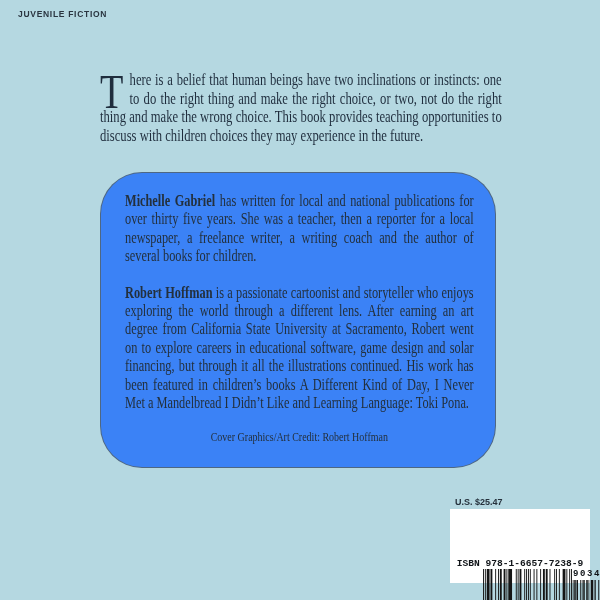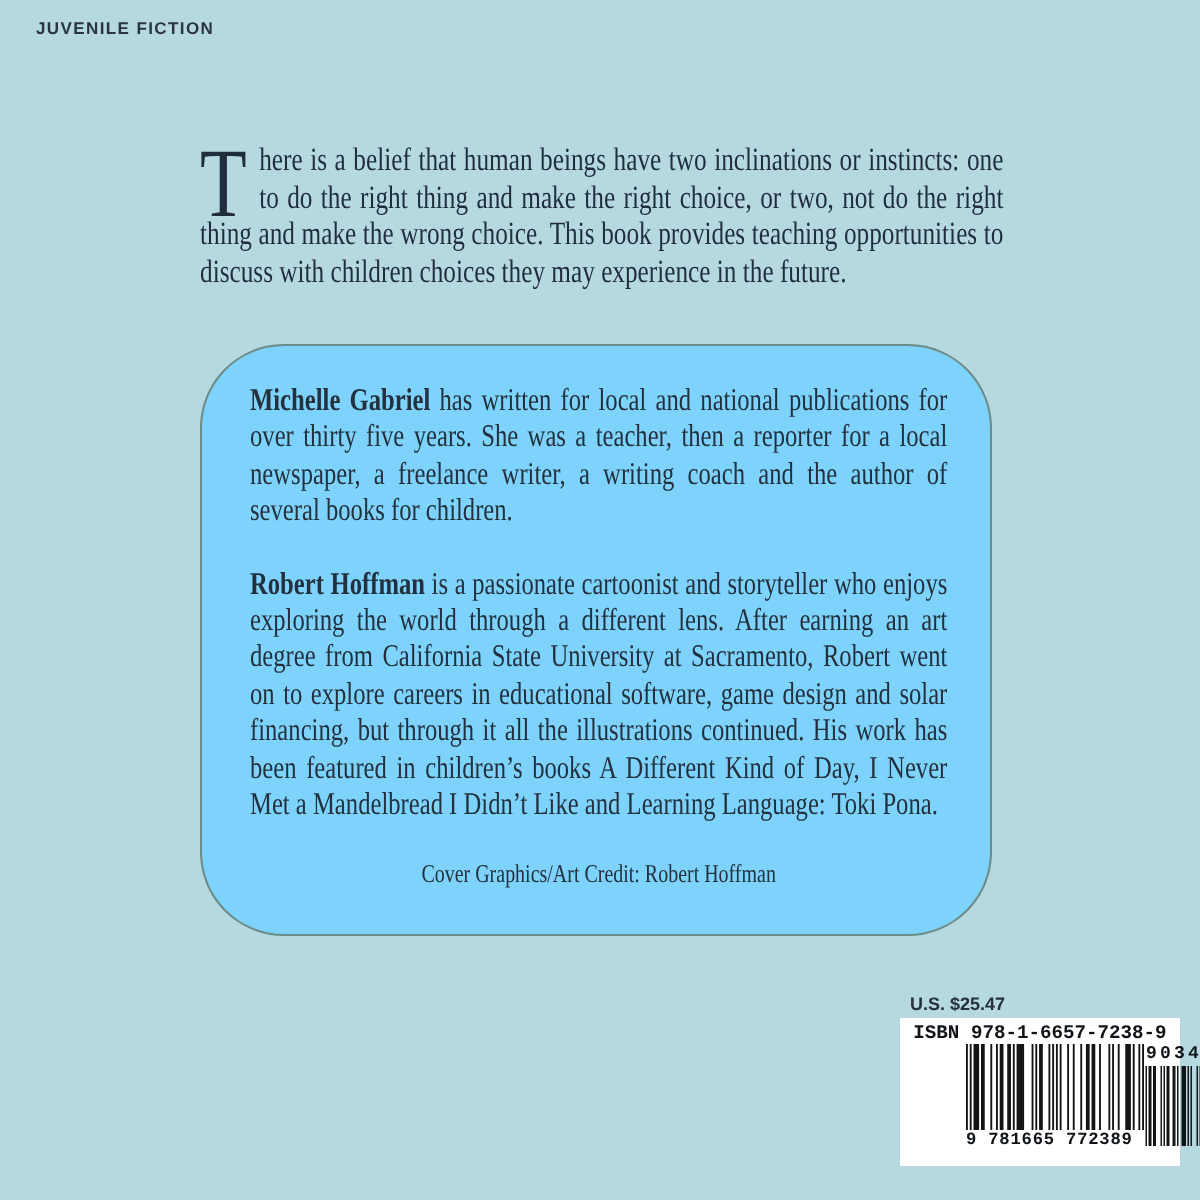--- a/index.html
+++ b/index.html
@@ -21,21 +21,21 @@
   .logo{position:absolute;left:19px;top:526px;display:flex;align-items:flex-start;}
   .logo-mark{width:38px;height:38px;display:block;}
   .logo-text{margin-left:9px;font-family:"Liberation Sans",sans-serif;}
   .logo-line1{font-size:19.5px;letter-spacing:2.6px;color:#40484f;line-height:1;margin-top:2px;}
   .logo-line2{font-size:16.5px;letter-spacing:2.1px;color:#96a0a6;line-height:1;margin-top:3.5px;}
   .price{position:absolute;left:455px;top:497px;font-family:"Liberation Sans",sans-serif;
         font-size:9px;font-weight:700;color:#25313c;}
   .barcode-box{position:absolute;left:450px;top:509px;width:140px;height:74px;background:#ffffff;
         box-sizing:border-box;padding:2px 5px 0;}
   .isbn-line{font-family:"Liberation Mono",monospace;font-size:9.6px;font-weight:700;color:#101418;
-        text-align:center;white-space:nowrap;line-height:11px;}
+        text-align:center;white-space:nowrap;line-height:11px;margin-top:47px;}
   .bars-row{display:flex;justify-content:space-between;margin-top:0;}
   .main-code{width:89px;padding-left:28px;}
   .main-bars{width:89px;height:43px;display:block;}
   .digits{font-family:"Liberation Mono",monospace;font-size:8.6px;font-weight:700;color:#101418;
         letter-spacing:.4px;white-space:nowrap;line-height:9px;margin-top:1px;}
   .addon{width:37px;display:flex;flex-direction:column;align-items:flex-end;}
   .addon-num{font-family:"Liberation Mono",monospace;font-size:9px;font-weight:700;color:#101418;
         letter-spacing:1.6px;line-height:10px;}
   .addon-bars{width:36px;height:40px;display:block;margin-top:1px;}
 </style>
@@ -45,21 +45,21 @@
 <div class="page" style="background: rgb(181, 216, 225);">
 
   <div class="category">JUVENILE FICTION</div>
 
   <div class="intro-wrap">
     <div class="intro condense">
       <span class="dropcap">T</span><span>here is a belief that human beings have two inclinations or instincts: one to do the right thing and make the right choice, or two, not do the right thing and make the wrong choice. This book provides teaching opportunities to discuss with children choices they may experience in the future.</span>
     </div>
   </div>
 
-  <div class="bio-box" style="background: #7dd3fc;">
+  <div class="bio-box" style="background: #3b82f6;">
     <div class="bio-inner condense">
       <p class="bio"><b>Michelle Gabriel</b><span> has written for local and national publications for over thirty five years. She was a teacher, then a reporter for a local newspaper, a freelance writer, a writing coach and the author of several books for children.</span></p>
       <p class="bio"><b>Robert Hoffman</b><span> is a passionate cartoonist and storyteller who enjoys exploring the world through a different lens. After earning an art degree from California State University at Sacramento, Robert went on to explore careers in educational software, game design and solar financing, but through it all the illustrations continued. His work has been featured in children’s books A Different Kind of Day, I Never Met a Mandelbread I Didn’t Like and Learning Language: Toki Pona.</span></p>
       <div class="credit">Cover Graphics/Art Credit: Robert Hoffman</div>
     </div>
   </div>
 
 
   <div class="price">U.S. $25.47</div>
 

